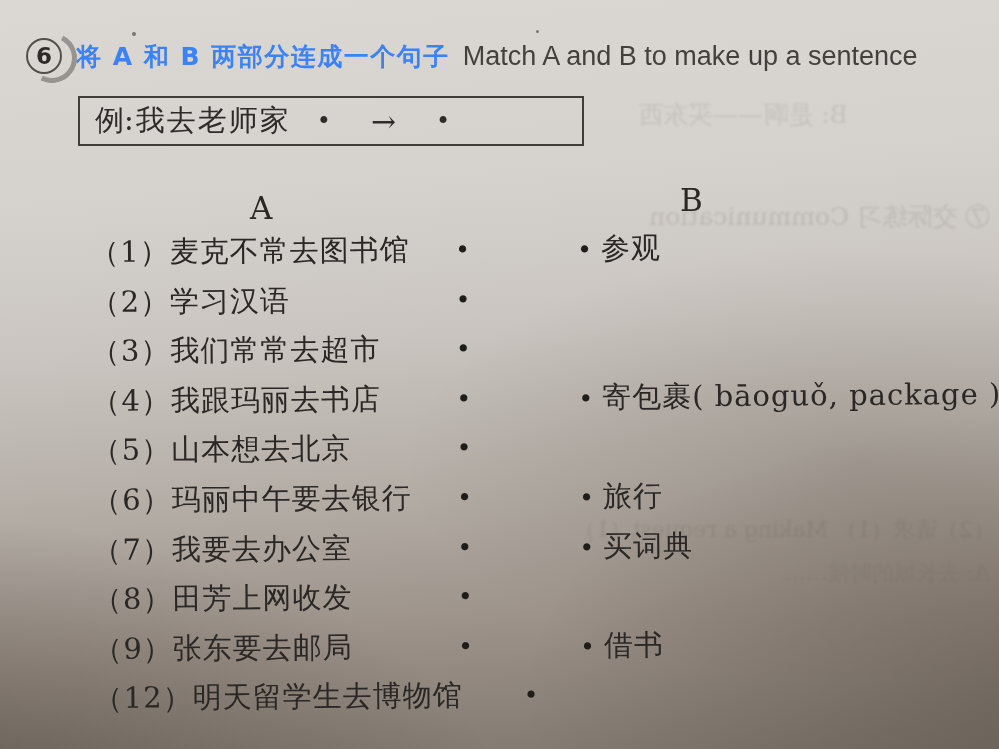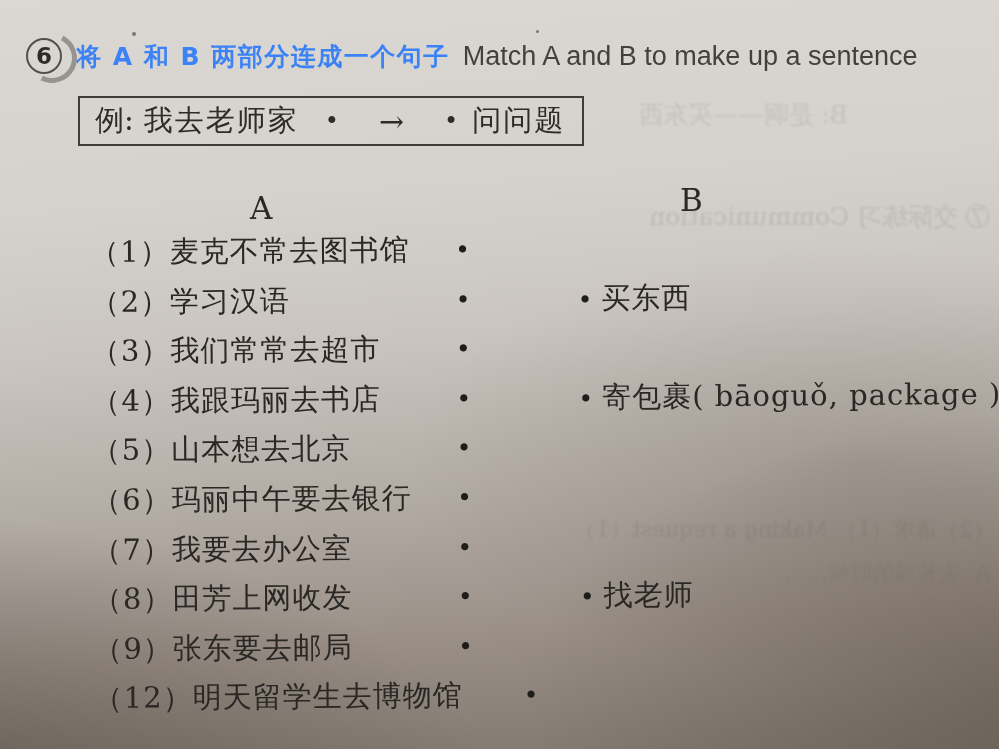--- a/index.html
+++ b/index.html
@@ -44,21 +44,21 @@
 
   
   .example-box {
     position: absolute; left: 78px; top: 96px; width: 506px; height: 50px;
     border: 2px solid #403d39;
     display: flex; align-items: center;
     font-family: "DejaVu Serif", "Liberation Serif", serif;
     font-size: 29px; color: #2e2b28; white-space: nowrap;
   }
   .example-box .ex-prefix { margin-left: 15px; }
-  .example-box .ex-left   { margin-left: 10px; letter-spacing: 2px; }
+  .example-box .ex-left   { margin-left: 2px; letter-spacing: 2px; }
   .example-box .ex-dot1   { margin-left: 26px; font-size: 24px; }
   .example-box .ex-arrow  { margin-left: 40px; font-size: 30px; }
   .example-box .ex-dot2   { margin-left: 40px; font-size: 24px; }
   .example-box .ex-right  { margin-left: 14px; letter-spacing: 2px; }
 
   
   .col-header {
     position: absolute; font-family: "DejaVu Serif", "Liberation Serif", serif;
     font-size: 31px; color: #2b2824;
   }
@@ -118,37 +118,36 @@
     <span class="title-zh">将 A 和 B 两部分连成一个句子</span>
     <span class="title-en">Match A and B to make up a sentence</span>
   </div>
 
   <div class="example-box">
     <span class="ex-prefix">例:</span>
     <span class="ex-left">我去老师家</span>
     <span class="ex-dot1">•</span>
     <span class="ex-arrow">→</span>
     <span class="ex-dot2">•</span>
-    <span class="ex-right">问问题</span>
   </div>
 
   <div class="col-header a">A</div>
   <div class="col-header b">B</div>
 
   <div class="rows">
 
     <div class="match-row">
       <span class="cell-a"><span>（1）</span><span>麦克不常去图书馆</span></span>
       <span class="dot-a">•</span>
+      <span class="cell-b"><span class="dot-b">•</span><span>参观</span></span>
     </div>
 
     <div class="match-row">
       <span class="cell-a"><span>（2）</span><span>学习汉语</span></span>
       <span class="dot-a">•</span>
-      <span class="cell-b"><span class="dot-b">•</span><span>买东西</span></span>
     </div>
 
     <div class="match-row">
       <span class="cell-a"><span>（3）</span><span>我们常常去超市</span></span>
       <span class="dot-a">•</span>
     </div>
 
     <div class="match-row">
       <span class="cell-a"><span>（4）</span><span>我跟玛丽去书店</span></span>
       <span class="dot-a">•</span>
@@ -156,36 +155,38 @@
     </div>
 
     <div class="match-row">
       <span class="cell-a"><span>（5）</span><span>山本想去北京</span></span>
       <span class="dot-a">•</span>
     </div>
 
     <div class="match-row">
       <span class="cell-a"><span>（6）</span><span>玛丽中午要去银行</span></span>
       <span class="dot-a">•</span>
+      <span class="cell-b"><span class="dot-b">•</span><span>旅行</span></span>
     </div>
 
     <div class="match-row">
       <span class="cell-a"><span>（7）</span><span>我要去办公室</span></span>
       <span class="dot-a">•</span>
+      <span class="cell-b"><span class="dot-b">•</span><span>买词典</span></span>
     </div>
 
     <div class="match-row">
       <span class="cell-a"><span>（8）</span><span>田芳上网收发</span></span>
       <span class="dot-a">•</span>
-      <span class="cell-b"><span class="dot-b">•</span><span>找老师</span></span>
     </div>
 
     <div class="match-row">
       <span class="cell-a"><span>（9）</span><span>张东要去邮局</span></span>
       <span class="dot-a">•</span>
+      <span class="cell-b"><span class="dot-b">•</span><span>借书</span></span>
     </div>
 
     <div class="match-row long">
       <span class="cell-a"><span>（12）</span><span>明天留学生去博物馆</span></span>
       <span class="dot-a">•</span>
     </div>
 
   </div>
 </div>
 

